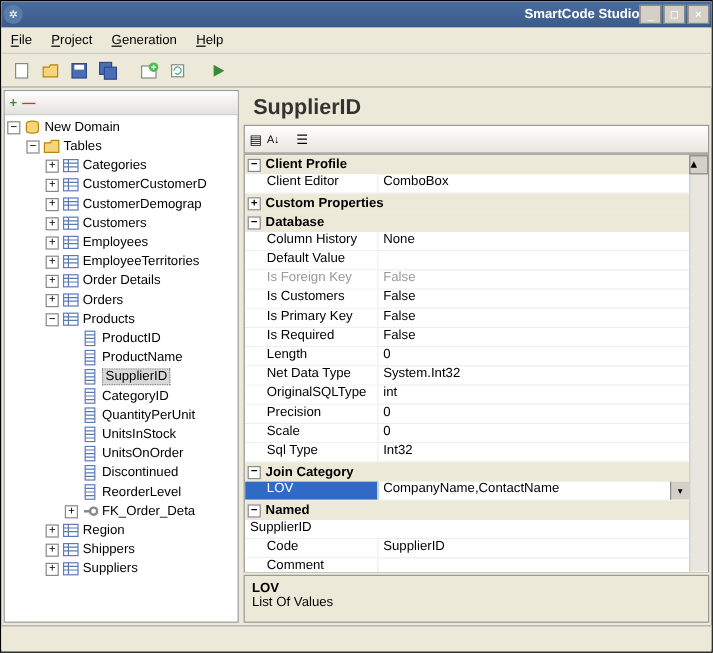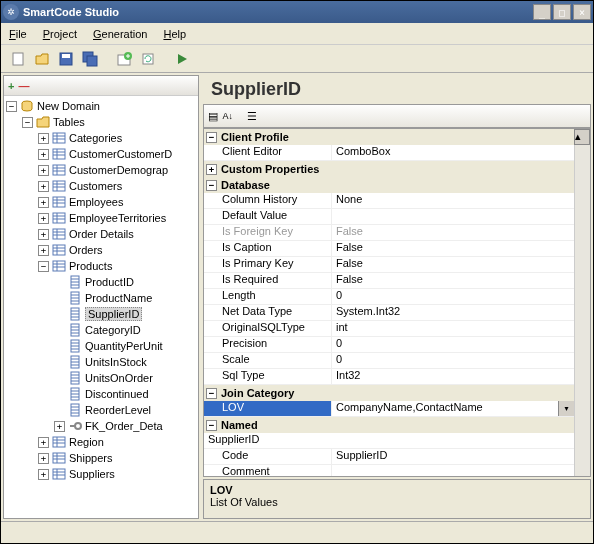--- a/index.html
+++ b/index.html
@@ -1,19 +1,19 @@
 <!DOCTYPE html>
 <html><head>
 <meta charset="utf-8">
 <style>
 * { box-sizing: border-box; margin: 0; padding: 0; font-family: Tahoma, sans-serif; font-size: 11px; }
 body { background: #ece9d8; width: 594px; height: 544px; overflow: hidden; border: 1px solid #000; }
 .titlebar { background: linear-gradient(#4a6d9e,#3a5a8a); height: 22px; display: flex; align-items: center; color: #fff; padding: 0 2px; }
 .titlebar .icon { width: 16px; height: 16px; background: #5a7aaa; border-radius: 50%; margin-right: 4px; display:flex;align-items:center;justify-content:center;font-size:9px; }
-.titlebar .title { flex: 1; font-weight: bold; }
+.titlebar .title { flex: 1; font-weight: bold; text-align: right; }
 .winbtns { display: flex; gap: 2px; }
 .winbtn { width: 18px; height: 16px; background: #d4d0c8; border: 1px solid #888; display: flex; align-items: center; justify-content: center; font-family: monospace; font-size: 10px; cursor: default; }
 .menubar { height: 22px; display: flex; align-items: center; padding: 2px 8px; gap: 16px; background: #ece9d8; border-bottom: 1px solid #ccc; }
 .menubar span { cursor: default; }
 .menubar span u { text-decoration: underline; }
 .toolbar { height: 28px; display: flex; align-items: center; padding: 2px 6px; gap: 2px; background: #ece9d8; border-bottom: 1px solid #aaa; }
 .tbtn { width: 22px; height: 22px; display: flex; align-items: center; justify-content: center; cursor: default; }
 .tsep { width: 8px; }
 .main { display: flex; height: calc(100% - 94px); }
 .treewrap { width: 196px; border: 1px solid #999; background: #fff; display: flex; flex-direction: column; margin: 2px; }
@@ -26,21 +26,21 @@
 .tlabel.sel { background: #d8d8d8; border: 1px dotted #888; padding: 0 2px; }
 .rightpane { flex: 1; display: flex; flex-direction: column; margin: 2px; }
 .rhdr { font-family: Verdana, sans-serif; font-size: 18px; font-weight: bold; color: #333; padding: 4px 8px; }
 .proptb { height: 24px; border: 1px solid #999; background: linear-gradient(#fefefe,#e8e6de); display:flex;align-items:center;padding:0 4px;gap:4px; }
 .propgrid { flex: 1; border: 1px solid #999; background: #fff; overflow: auto; position: relative; }
 .pgscroll { position:absolute; right:0; top:0; width:16px; height:100%; background:#e8e6de; border-left:1px solid #ccc;}
 .pgthumb { position:absolute; right:0; top:0; width:16px; height:16px; background:#d4d0c8; border:1px solid #888;}
 .pgrow { display: flex; height: 16px; border-bottom: 1px solid #eee; }
 .pgcat { background: #ece9d8; font-weight: bold; display: flex; align-items: center; padding-left: 2px; height: 16px; }
 .pgcat .texp { margin-right: 4px; }
-.pgkey { width: 128px; padding-left: 18px; border-right: 1px solid #eee; background: #fff; overflow: hidden; }
+.pgkey { width: 111px; padding-left: 18px; border-right: 1px solid #eee; background: #fff; overflow: hidden; }
 .pgval { flex: 1; padding-left: 4px; overflow: hidden; }
 .pgrow.sel .pgkey { background: #316ac5; color: #fff; }
 .pgrow.dis .pgkey { color: #999; }
 .pgrow.dis .pgval { color: #999; }
 .pgdrop { width: 16px; background: #d4d0c8; border-left: 1px solid #888; display:flex;align-items:center;justify-content:center;font-size:8px; }
 .propdesc { height: 40px; border: 1px solid #999; background: #ece9d8; padding: 4px 6px; margin-top: 2px; }
 .propdesc .dt { font-weight: bold; }
 .statusbar { height: 20px; background: #ece9d8; border-top: 1px solid #aaa; }
 svg { display: block; }
 </style>
@@ -456,21 +456,21 @@
           </div>
       <div class="pgrow">
             <div class="pgkey">Default Value</div>
             <div class="pgval"></div>
           </div>
       <div class="pgrow dis">
             <div class="pgkey">Is Foreign Key</div>
             <div class="pgval">False</div>
           </div>
       <div class="pgrow">
-            <div class="pgkey">Is Caption</div>
+            <div class="pgkey">Is Customers</div>
             <div class="pgval">False</div>
           </div>
       <div class="pgrow">
             <div class="pgkey">Is Primary Key</div>
             <div class="pgval">False</div>
           </div>
       <div class="pgrow">
             <div class="pgkey">Is Required</div>
             <div class="pgval">False</div>
           </div>

